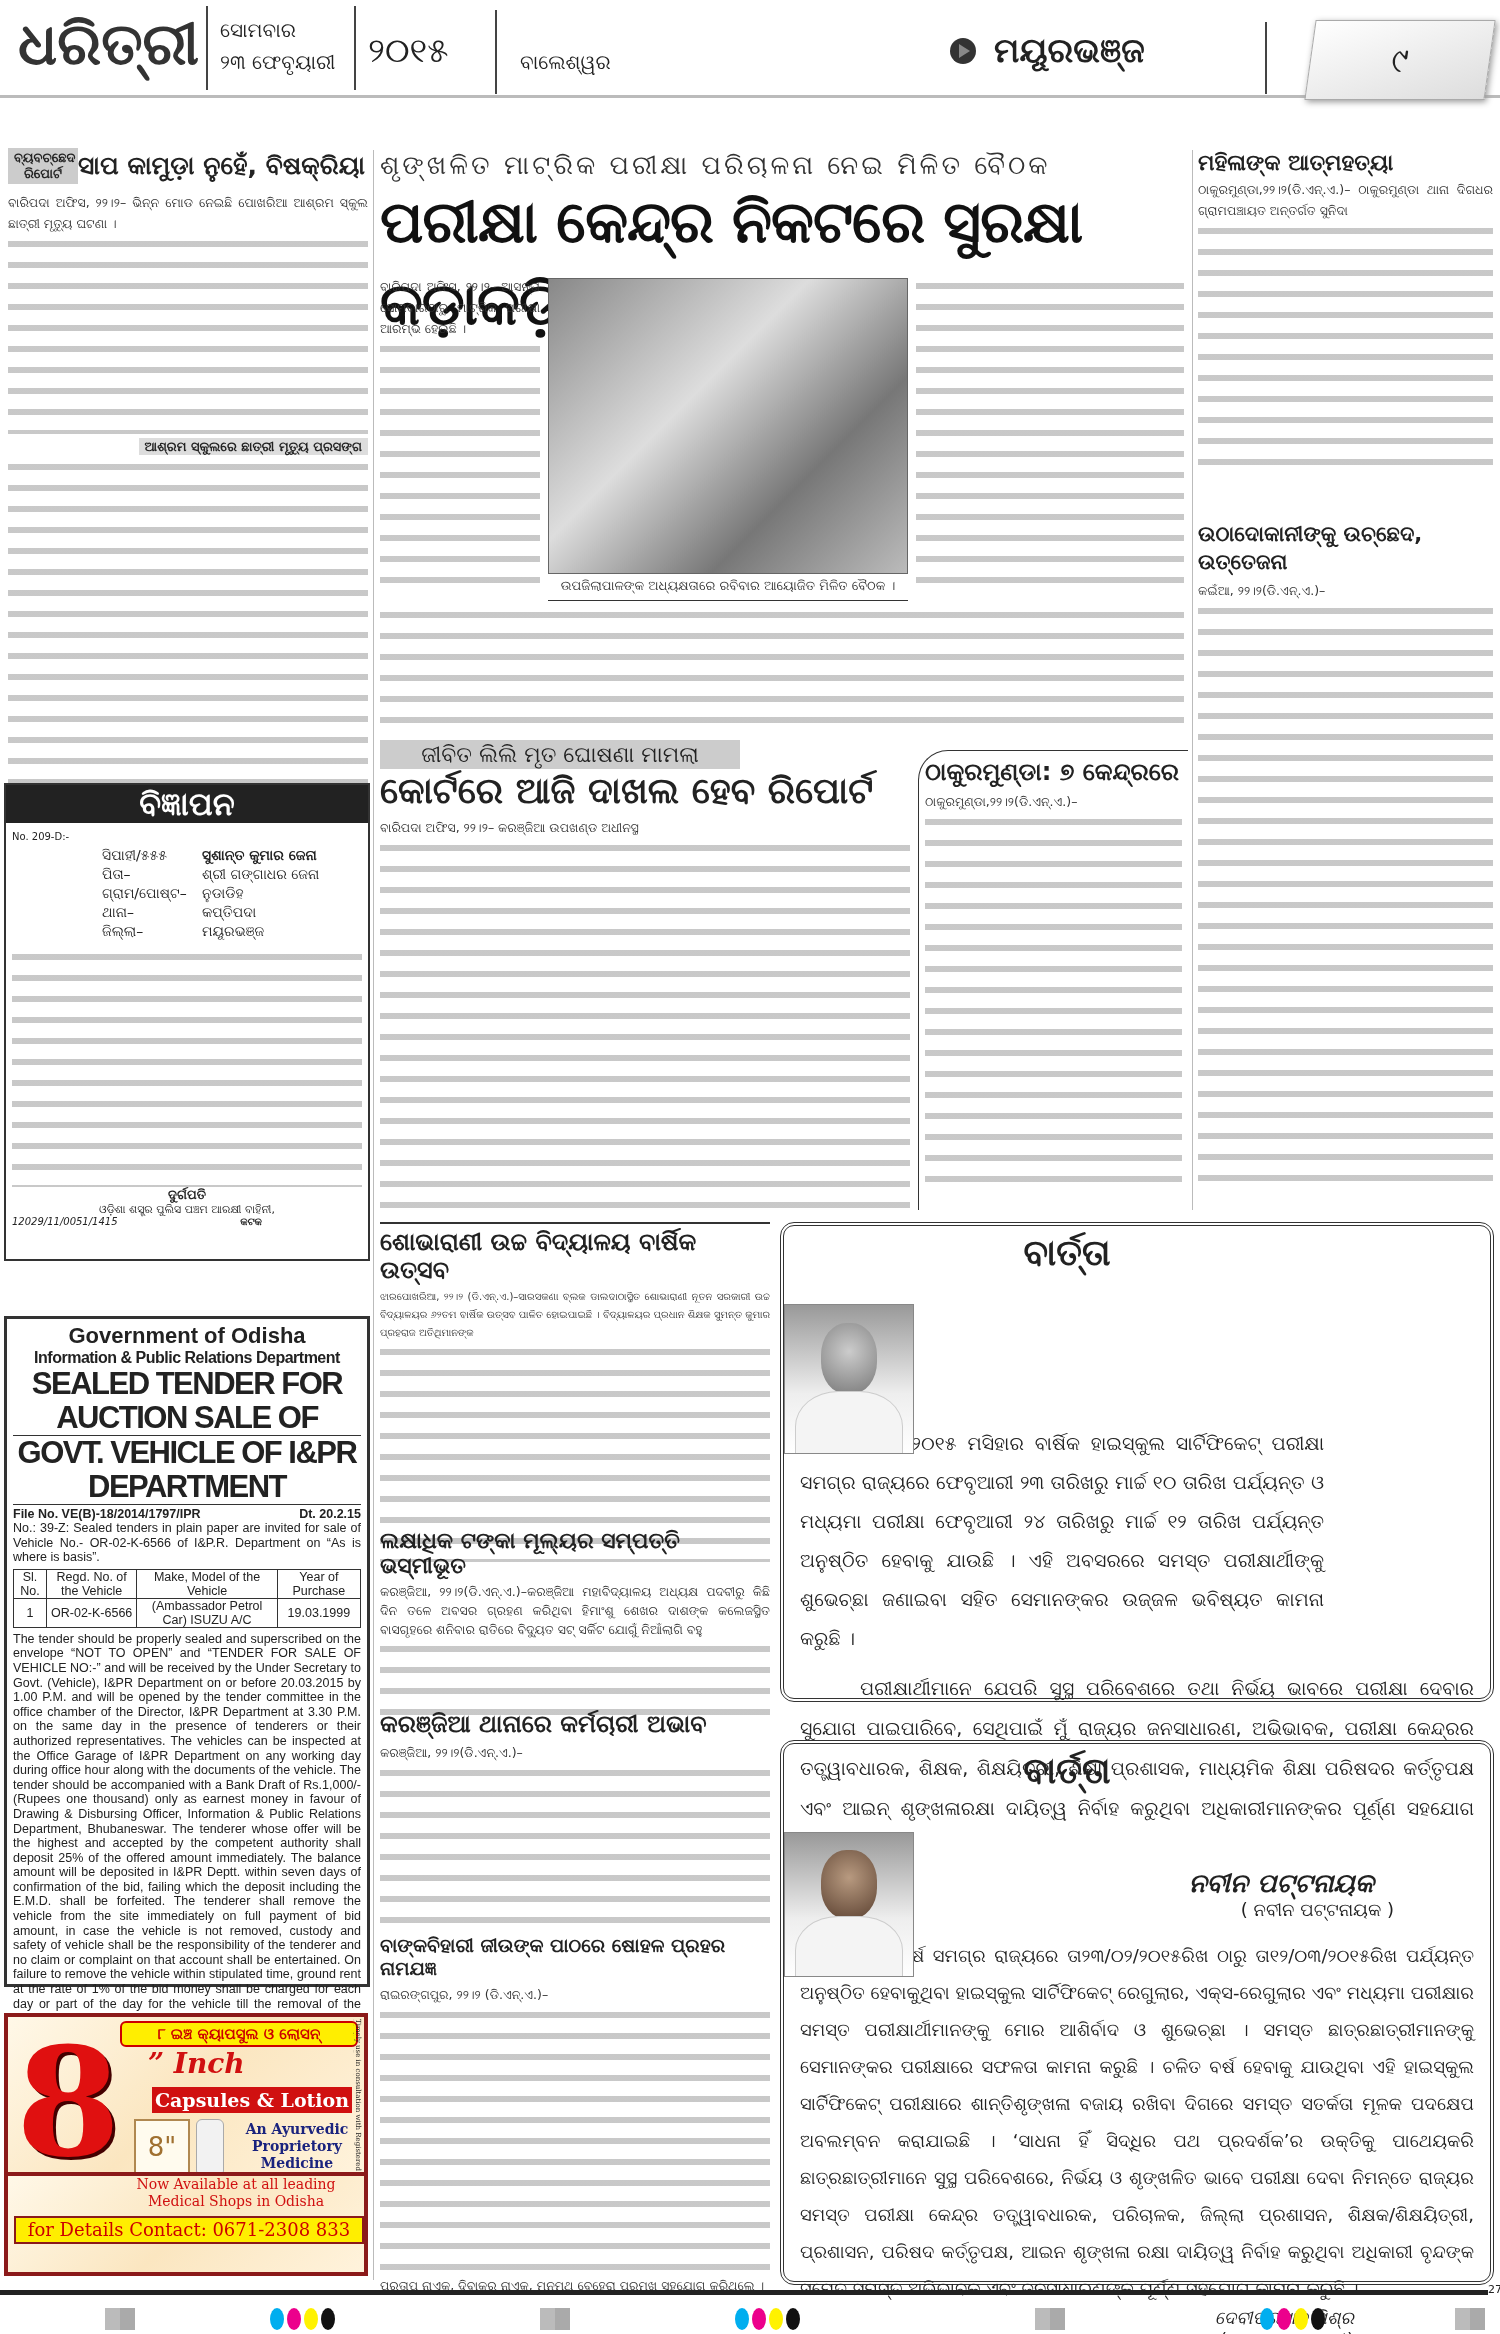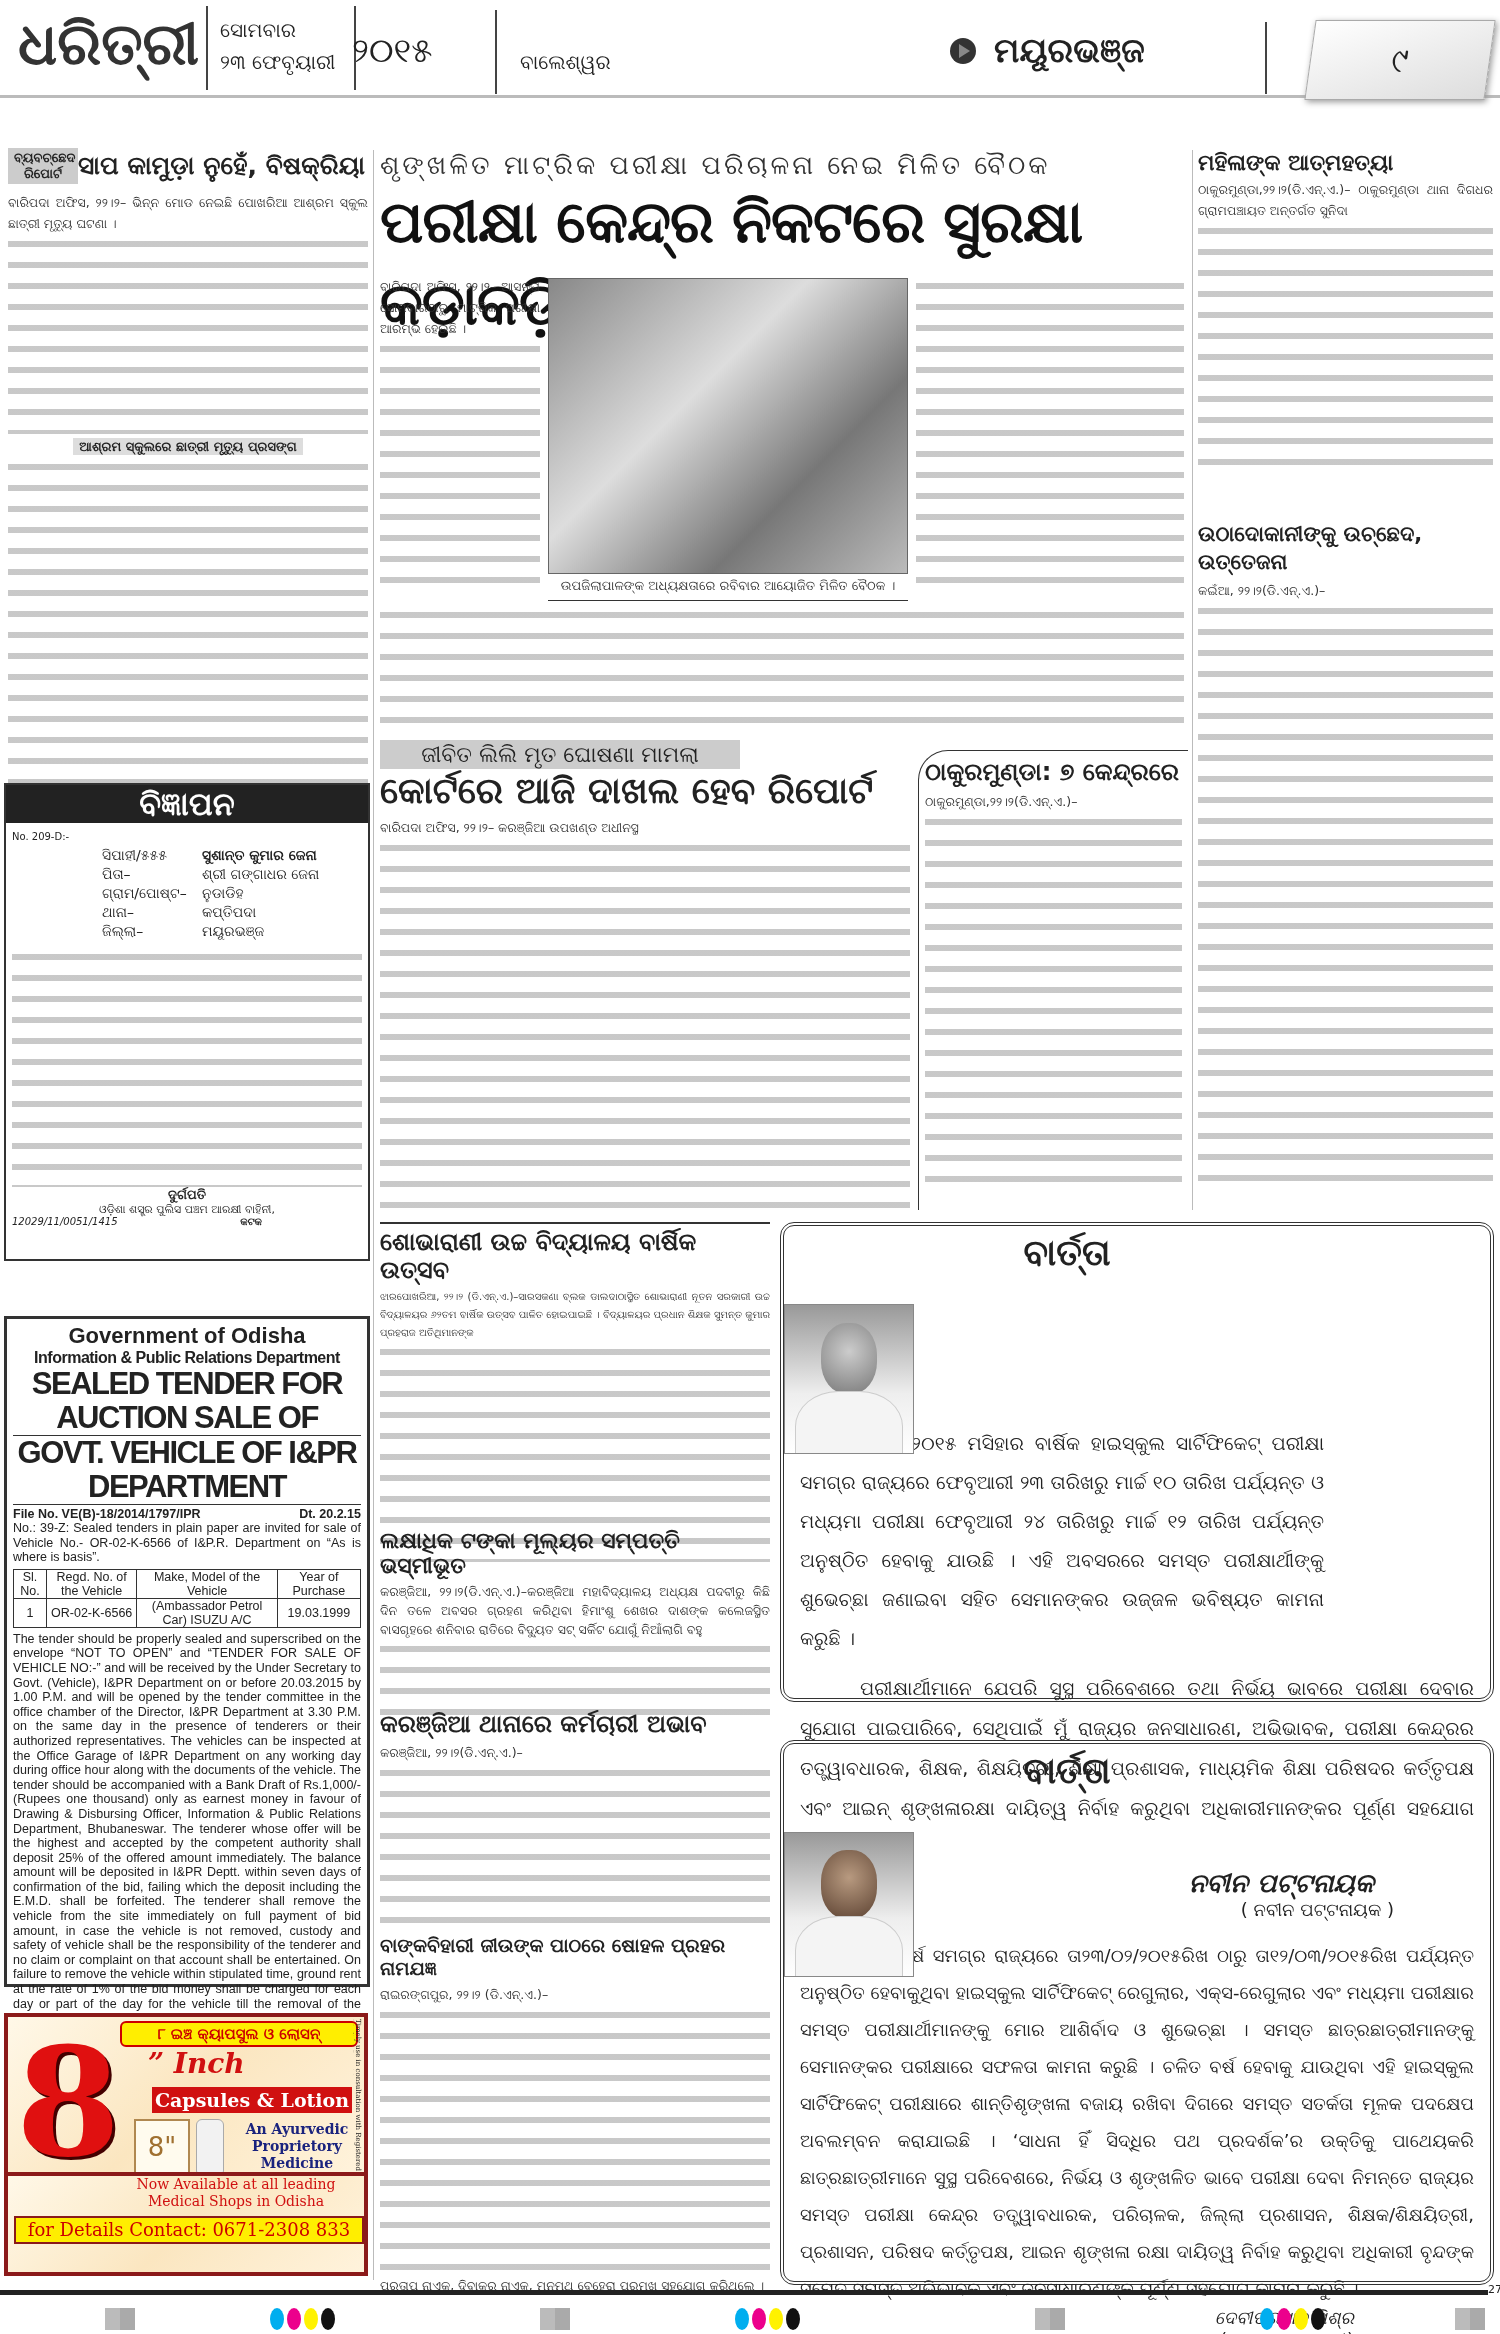--- a/index.html
+++ b/index.html
@@ -2,21 +2,21 @@
 <html><head>
 <meta charset="utf-8">
 <style>
   * { box-sizing: border-box; margin: 0; padding: 0; }
   body { width: 1500px; height: 2334px; background: #fff; font-family: "DejaVu Sans", sans-serif; color: #222; position: relative; overflow: hidden; }
   .abs { position: absolute; }
   .masthead { left: 0; top: 0; width: 1500px; height: 98px; border-bottom: 3px solid #bbb; background:#fff; }
   .mast-logo { left: 18px; top: 10px; font-size: 58px; font-weight: bold; color: #333; }
   .vsep { width: 2px; background: #444; }
   .mast-day { left: 220px; top: 14px; font-size: 20px; line-height: 32px; }
-  .mast-year { left: 352px; top: 30px; font-size: 34px; }
+  .mast-year { left: 368px; top: 30px; font-size: 34px; }
   .mast-city { left: 520px; top: 50px; font-size: 20px; }
   .mast-dist { left: 950px; top: 30px; font-size: 34px; font-weight: bold; display:flex; align-items:center; gap:18px; }
   .play-icon { width: 26px; height: 26px; border-radius: 50%; background:#333; position:relative; }
   .play-icon::after { content:""; position:absolute; left:9px; top:6px; border-left:11px solid #888; border-top:7px solid transparent; border-bottom:7px solid transparent; }
   .page-flag { left: 1310px; top: 20px; width: 180px; height: 80px; background: linear-gradient(160deg,#fff,#ddd); border: 1px solid #aaa; transform: skewX(-8deg); box-shadow: 2px 2px 6px #999; display:flex; align-items:center; justify-content:center; font-size: 34px; }
   .col-text { font-size: 12.5px; line-height: 21px; color: #333; text-align: justify; overflow:hidden; }
   .filler { display:block; height: 100%; background: repeating-linear-gradient(180deg, transparent 0 7px, #bbb 7px 13px, transparent 13px 21px); opacity:.8; }
   .kicker-box { background:#ccc; padding: 2px 6px; font-size: 17px; line-height:20px; font-weight:bold; text-align:center; }
   .h-big { font-weight: bold; color:#222; }
   .photo { background: linear-gradient(135deg,#888,#ddd 40%,#777 70%,#bbb); border:1px solid #666; }
@@ -71,21 +71,21 @@
 
 <section class="abs" style="left:8px;top:148px;width:360px;height:620px">
   <div style="display:flex;align-items:center;">
     <div class="kicker-box" style="width:70px;font-size:13px;line-height:16px">ବ୍ୟବଚ୍ଛେଦ ରିପୋର୍ଟ</div>
     <div class="h-big" style="font-size:25px">ସାପ କାମୁଡ଼ା ନୁହେଁ, ବିଷକ୍ରିୟା</div>
   </div>
   <div class="col-text" style="margin-top:8px">ବାରିପଦା ଅଫିସ, ୨୨।୨– ଭିନ୍ନ ମୋଡ ନେଇଛି ପୋଖରିଆ ଆଶ୍ରମ ସ୍କୁଲ ଛାତ୍ରୀ ମୃତ୍ୟୁ ଘଟଣା ।</div>
   <div class="col-text" style="height:200px">
       <span class="filler"></span>
     </div>
-  <div style="text-align:center;margin:2px 0"><span style="background:#ddd;font-size:13px;font-weight:bold;padding:1px 6px">ଆଶ୍ରମ ସ୍କୁଲରେ ଛାତ୍ରୀ ମୃତ୍ୟୁ ପ୍ରସଙ୍ଗ</span></div>
+  <div style="text-align:right;margin:2px 0"><span style="background:#ddd;font-size:13px;font-weight:bold;padding:1px 6px">ଆଶ୍ରମ ସ୍କୁଲରେ ଛାତ୍ରୀ ମୃତ୍ୟୁ ପ୍ରସଙ୍ଗ</span></div>
   <div class="col-text" style="height:330px">
       <span class="filler"></span>
     </div>
 </section>
 
 <div class="abs" style="left:373px;top:150px;width:1px;height:2130px;background:#bbb"></div>
 <div class="abs" style="left:1192px;top:150px;width:1px;height:1060px;background:#bbb"></div>
 
 <section class="abs" style="left:380px;top:150px;width:808px;height:580px">
   <div style="font-size:26px;letter-spacing:3px;color:#333">ଶୃଙ୍ଖଳିତ ମାଟ୍ରିକ ପରୀକ୍ଷା ପରିଚାଳନା ନେଇ ମିଳିତ ବୈଠକ</div>

